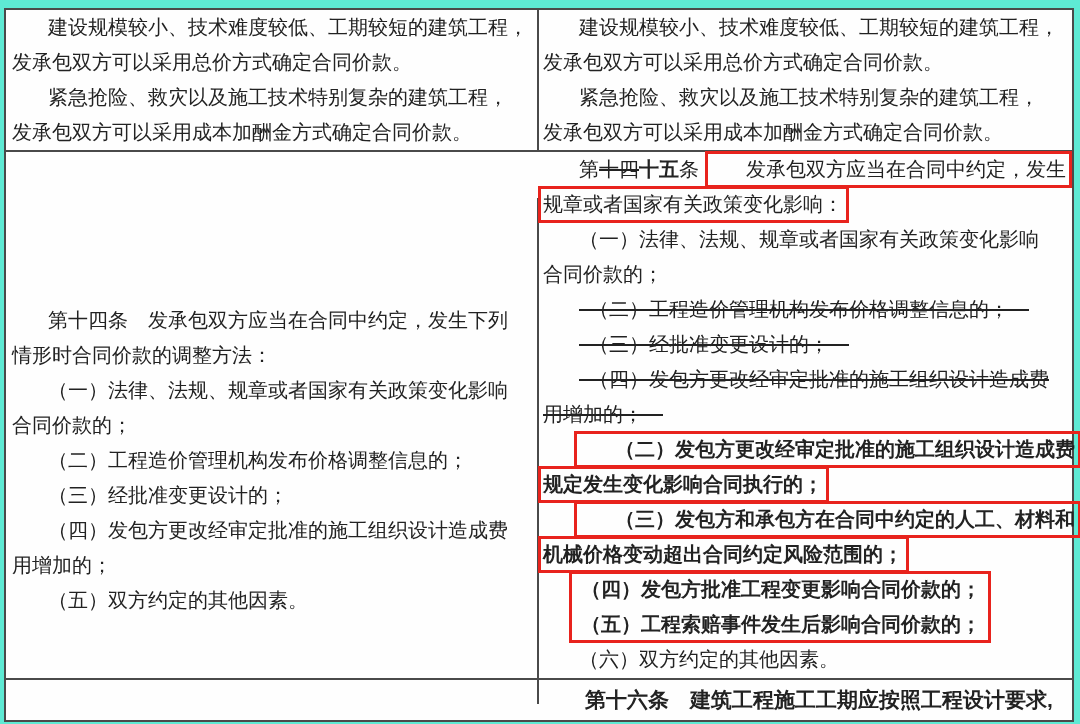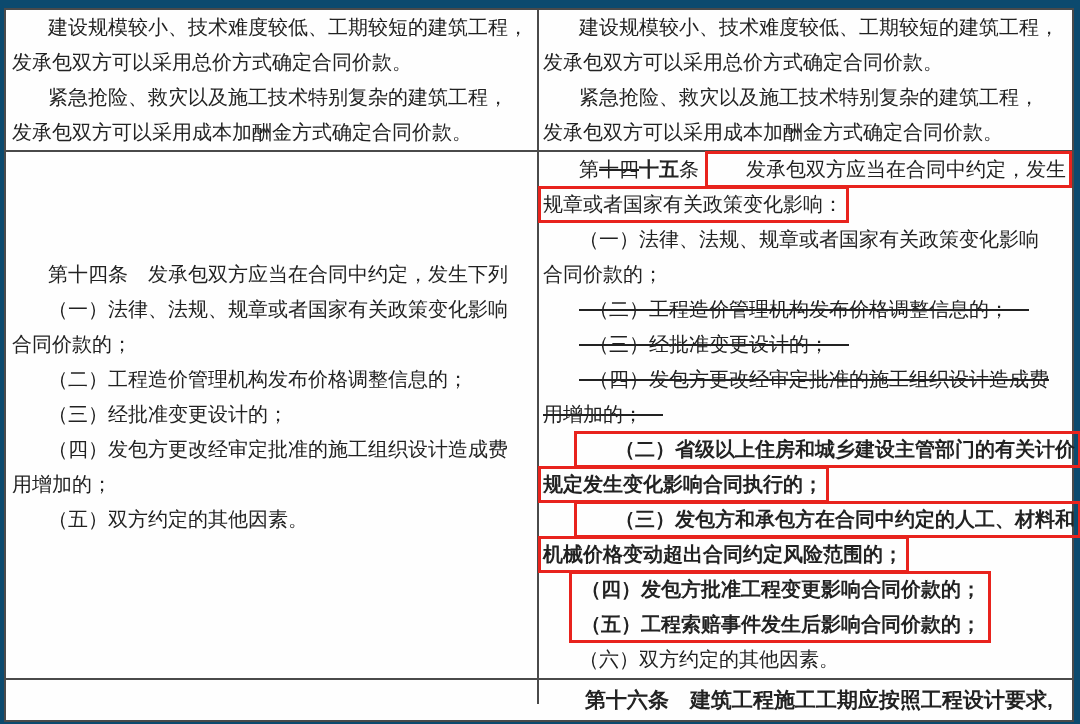--- a/index.html
+++ b/index.html
@@ -1,35 +1,35 @@
 <!DOCTYPE html>
 <html style="--red: #e8231d; --border: #4a4a4a; --text: #222222;"><head>
 <meta charset="utf-8">
 <style>
   html,body{margin:0;padding:0;background:#ffffff;}
   .stage{
-    position:relative;width:1080px;height:724px;background:#0c4a6e;
+    position:relative;width:1080px;height:724px;background:#5eead4;
     font-family:"Liberation Serif","DejaVu Serif",serif;
     color:var(--text,#222222);
     overflow:hidden;
   }
   .doc-table{
     position:absolute;left:4px;top:8px;width:1070px;height:714px;
     border:2px solid var(--border,#4a4a4a);box-sizing:border-box;
     background:#fefefe;
   }
   .row{display:flex;}
   .cell-l{width:533px;border-right:2px solid var(--border,#4a4a4a);box-sizing:border-box;padding:0 2px 0 6px;}
   .cell-r{width:531px;box-sizing:border-box;padding:0 2px 0 4px;}
   .row1{height:140px;border-bottom:2px solid var(--border,#4a4a4a);}
   .row2{height:526px;border-bottom:2px solid var(--border,#4a4a4a);}
   .row3{height:24px;}
   .line{height:35px;line-height:35px;font-size:20px;white-space:nowrap;}
   .ind{text-indent:1.8em;}
-  .pad-mid{padding-top:105px;} 
+  .pad-mid{padding-top:105px;margin-top:46px;} 
   .gap{display:inline-block;width:0.55em;}
   
   .del{text-decoration:line-through;text-decoration-thickness:2px;}
   .stub-l::before{content:"\2002";}
   .stub-r::after{content:"\2002\2002";}
   
   .ins{font-family:"Liberation Sans","DejaVu Sans",sans-serif;font-weight:700;}
   
   .rbox{position:relative;display:inline-block;text-align:right;}
   .rbox::after{
@@ -65,20 +65,21 @@
         <div class="line ind">建设规模较小、技术难度较低、工期较短的建筑工程，</div>
         <div class="line">发承包双方可以采用总价方式确定合同价款。</div>
         <div class="line ind">紧急抢险、救灾以及施工技术特别复杂的建筑工程，</div>
         <div class="line">发承包双方可以采用成本加酬金方式确定合同价款。</div>
       </div>
     </div>
 
     <div class="row row2">
       <div class="cell-l pad-mid">
         <div class="line ind">第十四条　发承包双方应当在合同中约定，发生下列</div>
+        <div class="line">情形时合同价款的调整方法：</div>
         <div class="line ind">（一）法律、法规、规章或者国家有关政策变化影响</div>
         <div class="line">合同价款的；</div>
         <div class="line ind">（二）工程造价管理机构发布价格调整信息的；</div>
         <div class="line ind">（三）经批准变更设计的；</div>
         <div class="line ind">（四）发包方更改经审定批准的施工组织设计造成费</div>
         <div class="line">用增加的；</div>
         <div class="line ind">（五）双方约定的其他因素。</div>
       </div>
 
       <div class="cell-r">
@@ -89,21 +90,21 @@
         </div>
 
         <div class="line ind">（一）法律、法规、规章或者国家有关政策变化影响</div>
         <div class="line">合同价款的；</div>
 
         <div class="line ind"><span class="del stub-l stub-r">（二）工程造价管理机构发布价格调整信息的；</span></div>
         <div class="line ind"><span class="del stub-l stub-r">（三）经批准变更设计的；</span></div>
         <div class="line ind"><span class="del stub-l">（四）发包方更改经审定批准的施工组织设计造成费</span></div>
         <div class="line"><span class="del stub-r">用增加的；</span></div>
 
-        <div class="line ind"><span class="rbox ins"><span>（二）省级以上住房和城乡建设主管部门的有关计价</span></span></div>
+        <div class="line ind"><span class="rbox ins"><span>（二）发包方更改经审定批准的施工组织设计造成费</span></span></div>
         <div class="line"><span class="rbox ins"><span>规定发生变化影响合同执行的；</span></span></div>
 
         <div class="line ind"><span class="rbox ins"><span>（三）发包方和承包方在合同中约定的人工、材料和</span></span></div>
         <div class="line"><span class="rbox ins"><span>机械价格变动超出合同约定风险范围的；</span></span></div>
 
         <div class="box-pair">
           <div class="line ins">（四）发包方批准工程变更影响合同价款的；</div>
           <div class="line ins">（五）工程索赔事件发生后影响合同价款的；</div>
         </div>
 

